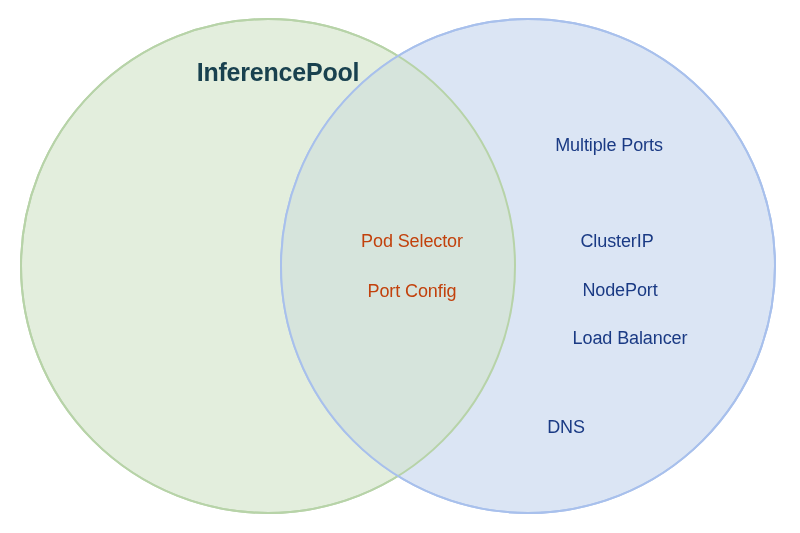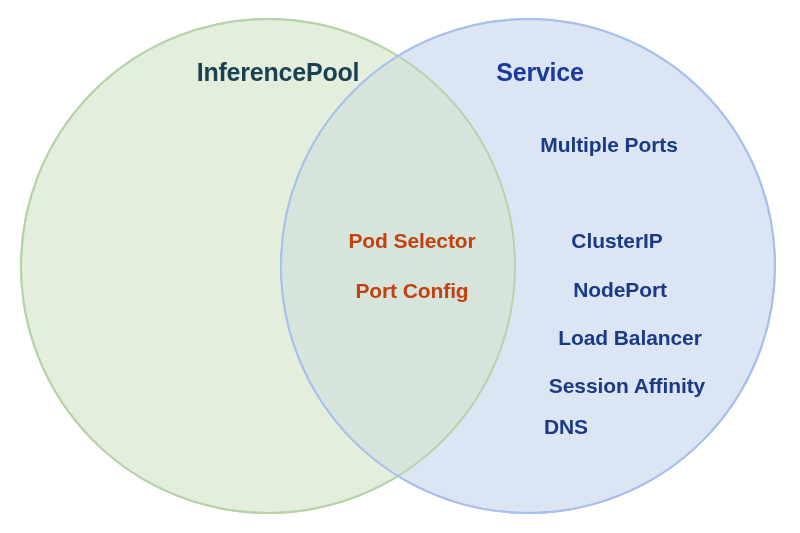--- a/index.html
+++ b/index.html
@@ -39,22 +39,22 @@
   .set-title {
     position: absolute;
     font-size: 25px;
     font-weight: bold;
     letter-spacing: -0.2px;
     white-space: nowrap;
     transform: translate(-50%, -50%);
   }
   .item-label {
     position: absolute;
-    font-size: 21px;
-    font-weight: bold;
+    font-size: 18px;
+    font-weight: normal;
     letter-spacing: -0.1px;
     white-space: nowrap;
     transform: translate(-50%, -50%);
   }
   #title-left  { color: #19414f; }
   #title-right { color: #1a3a9c; }
   .left-item    { color: #1d4450; }
   .overlap-item { color: #c2410c; }
   .right-item   { color: #1a3a84; }
 </style>
@@ -80,27 +80,25 @@
 
     <circle id="circle-left-outline" cx="268" cy="266" r="247" fill="none" stroke="#b7d3a8" stroke-width="2"></circle>
 
     <circle id="circle-right-outline" cx="528" cy="266" r="247" fill="none" stroke="#a8c0ec" stroke-width="2"></circle>
   </svg>
 
   <div class="labels-layer">
 
     <div class="set-title" id="title-left" style="left: 266px; top: 72px; color: rgb(25, 65, 79);">InferencePool</div>
 
-    <div class="set-title" id="title-right" style="left: 528px; top: 72px; color: rgb(26, 58, 156);">Service</div>
 
 
     <div class="item-label overlap-item" id="overlap-item-0" style="left: 400px; top: 241px;">Pod Selector</div>
     <div class="item-label overlap-item" id="overlap-item-1" style="left: 400px; top: 291px;">Port Config</div>
 
     <div class="item-label right-item" id="right-item-0" style="left: 597px; top: 145px;">Multiple Ports</div>
     <div class="item-label right-item" id="right-item-2" style="left: 605px; top: 241px;">ClusterIP</div>
     <div class="item-label right-item" id="right-item-3" style="left: 608px; top: 290px;">NodePort</div>
     <div class="item-label right-item" id="right-item-4" style="left: 618px; top: 338px;">Load Balancer</div>
-    <div class="item-label right-item" id="right-item-5" style="left: 615px; top: 386px;">Session Affinity</div>
     <div class="item-label right-item" id="right-item-6" style="left: 554px; top: 427px; text-align: right;">DNS</div>
 
   </div>
 </div>
 
 </body></html>

